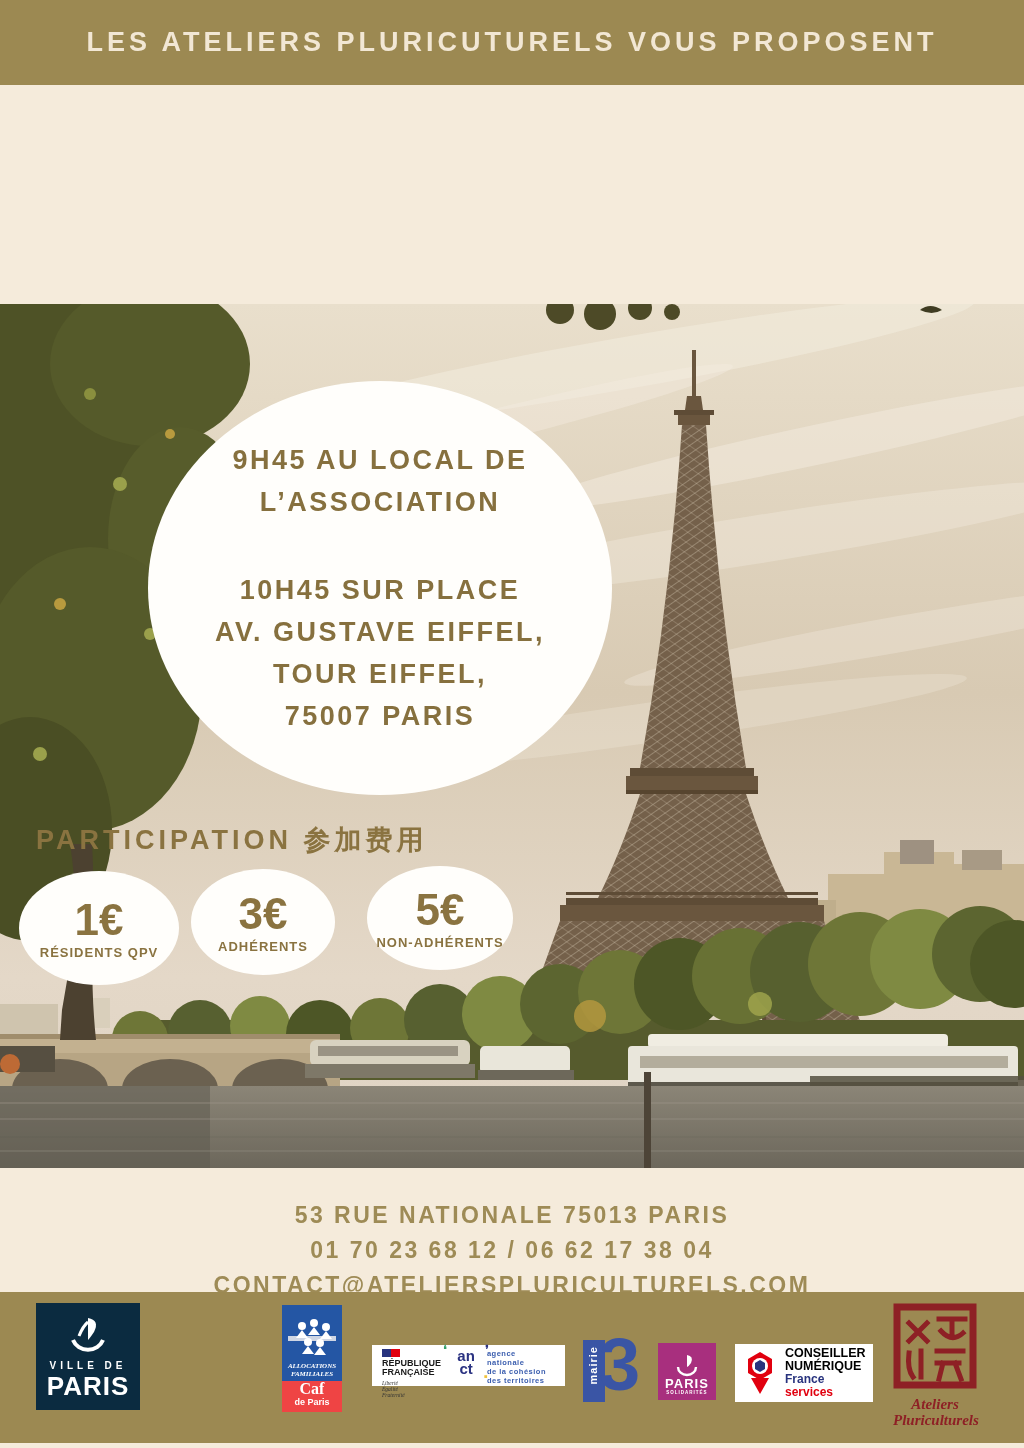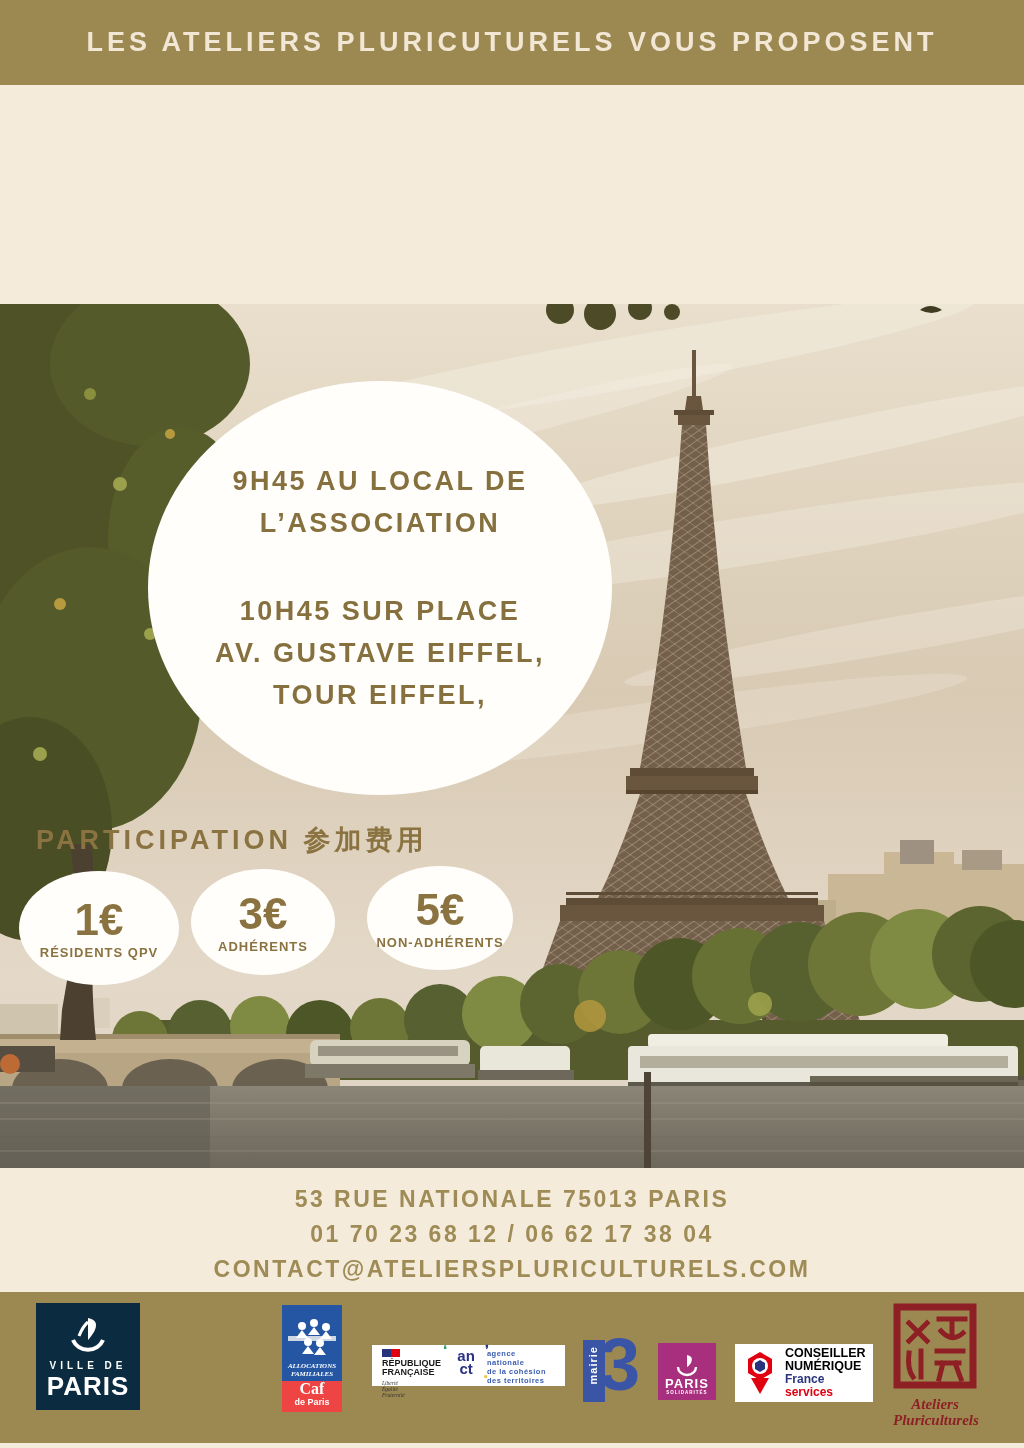--- a/index.html
+++ b/index.html
@@ -32,21 +32,21 @@
 
   .price-bubble { position:absolute; background:#fffefb; border-radius:50%;
                   display:flex; flex-direction:column; align-items:center; justify-content:center; }
   .pb1 { left:19px;  top:567px; width:160px; height:114px; }
   .pb2 { left:191px; top:565px; width:144px; height:106px; }
   .pb3 { left:367px; top:562px; width:146px; height:104px; }
   .price-amount { color:#8a7340; font-size:44px; font-weight:800; line-height:46px; }
   .price-label  { color:#8a7340; font-size:13px; font-weight:800; letter-spacing:1px; margin-top:2px; }
 
   
-  .contact { position:absolute; top:1168px; left:0; width:1024px; height:124px; background:#f5ebdb; text-align:center; padding-top:14px; }
+  .contact { position:absolute; top:1168px; left:0; width:1024px; height:124px; background:#f5ebdb; text-align:center; padding-top:30px; }
   .contact div { color:#9e8b56; font-size:23px; font-weight:800; letter-spacing:2.5px; line-height:35px; }
 
   
   .logos { position:absolute; top:1292px; left:0; width:1024px; height:151px; background:#9c8952; }
   .bottom-strip { position:absolute; top:1443px; left:0; width:1024px; height:5px; background:#f5ebdb; }
 
   .logo-ville { position:absolute; left:36px; top:11px; width:104px; height:107px; background:#0b2b40;
                 display:flex; flex-direction:column; align-items:center; justify-content:flex-end; padding-bottom:8px; }
   .ville-top { color:#fff; font-size:10px; font-weight:bold; letter-spacing:4px; margin-top:4px; }
   .ville-bottom { color:#fff; font-size:26px; font-weight:800; letter-spacing:1px; }
@@ -249,20 +249,21 @@
       </g>
     </svg>
 
     <div class="bubble">
       <div class="line">9H45 AU LOCAL DE</div>
       <div class="line">L’ASSOCIATION</div>
       <div class="spacer"></div>
       <div class="line">10H45 SUR PLACE</div>
       <div class="line">AV. GUSTAVE EIFFEL,</div>
       <div class="line">TOUR EIFFEL,</div>
+      <div class="line">75007 PARIS</div>
     </div>
 
     <div class="participation">PARTICIPATION 参加费用</div>
 
     <div class="price-bubble pb1">
       <div class="price-amount">1€</div>
       <div class="price-label">RÉSIDENTS QPV</div>
     </div>
     <div class="price-bubble pb2">
       <div class="price-amount">3€</div>

